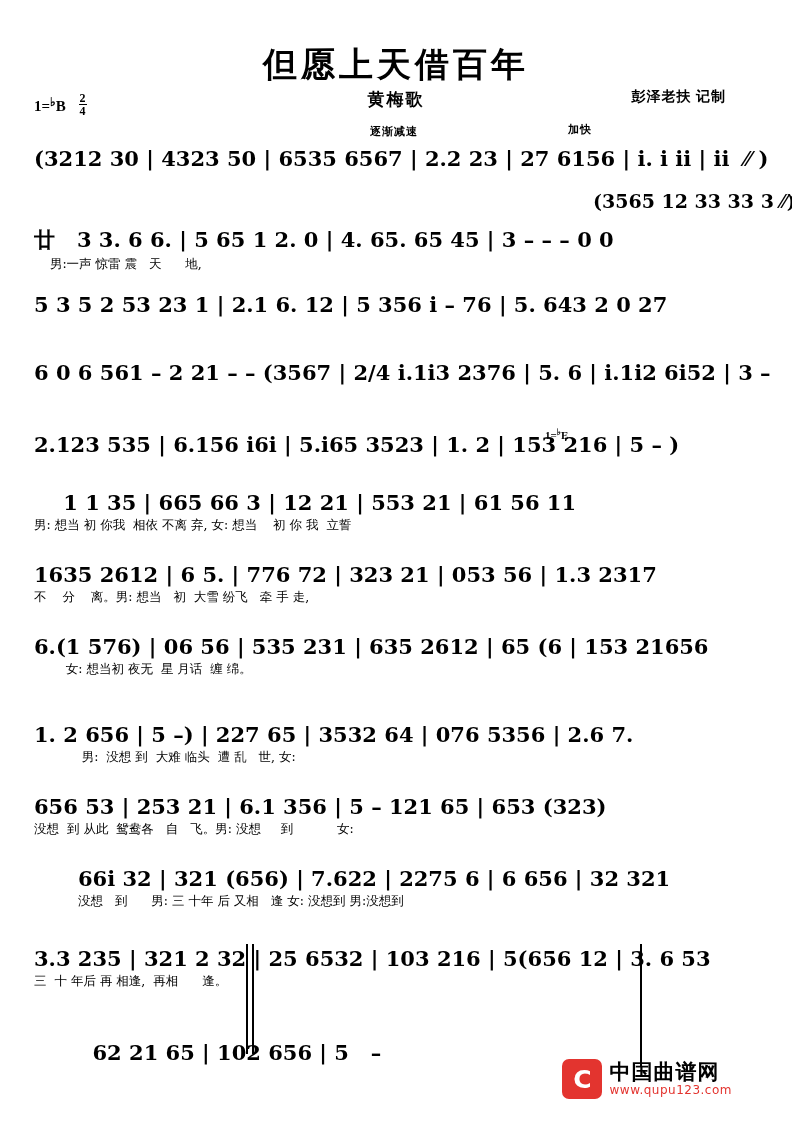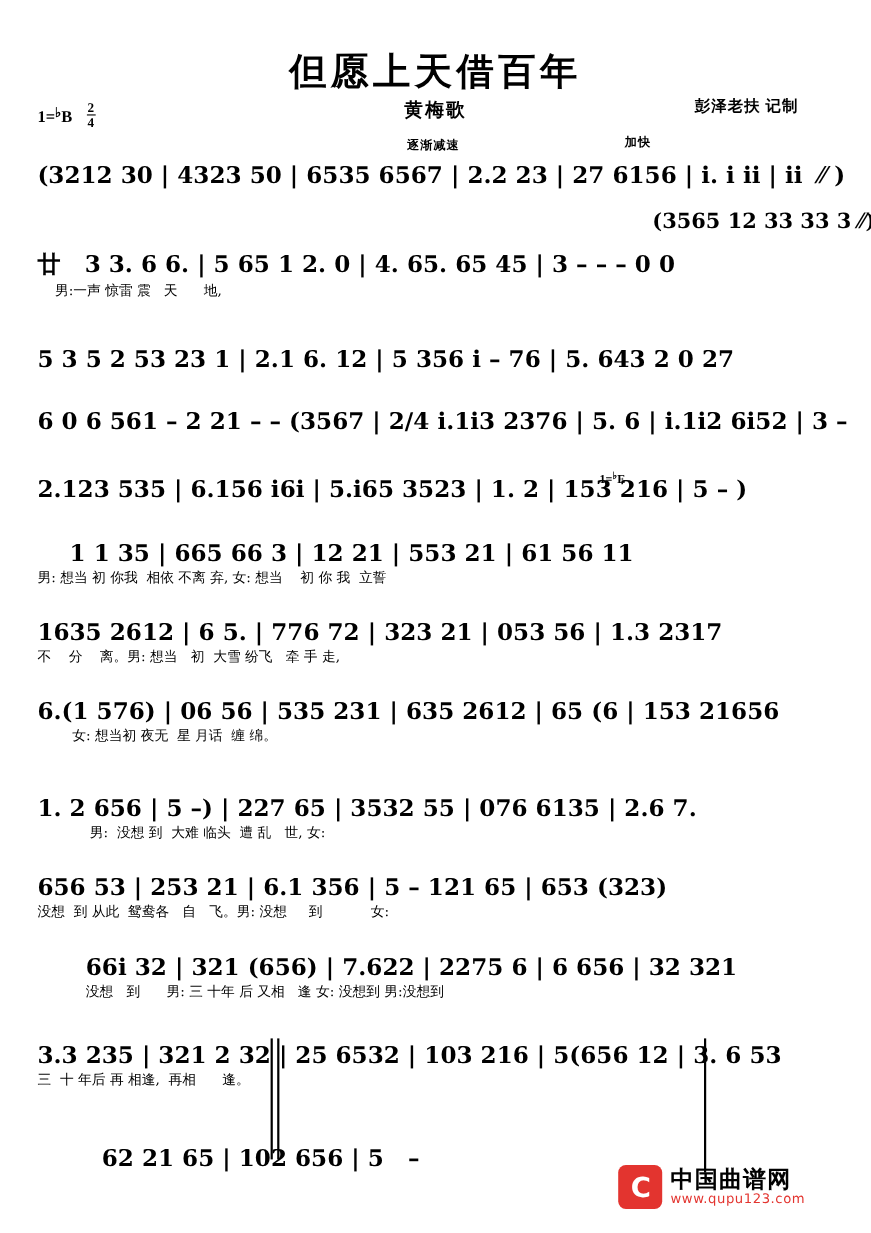--- a/index.html
+++ b/index.html
@@ -118,25 +118,25 @@
 
   <div class="row" style="top:190px;left:580px;width:200px;">
     <div class="notes small">(3565 12 33 33 3 ⁄⁄)</div>
   </div>
 
   <div class="row" style="top:226px;">
     <div class="notes">廿   3 3. 6 6. | 5 65 1 2. 0 | 4. 65. 65 45 | 3 – – – 0 0</div>
     <div class="lyr">    男:一声 惊雷 震   天      地,</div>
   </div>
 
-  <div class="row" style="top:314px;">
+  <div class="row" style="top:292px;">
     <div class="notes">5 3 5 2 53 23 1 | 2.1 6. 12 | 5 356 i – 76 | 5. 643 2 0 27</div>
   </div>
 
-  <div class="row" style="top:370px;">
+  <div class="row" style="top:360px;">
     <div class="notes">6 0 6 561 – 2 21 – – (3567 | 2/4 i.1i3 2376 | 5. 6 | i.1i2 6i52 | 3 –</div>
   </div>
 
   <div class="row" style="top:432px;">
     <div class="notes">2.123 535 | 6.156 i6i | 5.i65 3523 | 1. 2 | 153 216 | 5 – )</div>
   </div>
 
   <div class="row" style="top:490px;">
     <div class="notes">    1 1 35 | 665 66 3 | 12 21 | 553 21 | 61 56 11</div>
     <div class="lyr">男: 想当 初 你我  相依 不离 弃, 女: 想当    初 你 我  立誓</div>
@@ -146,21 +146,21 @@
     <div class="notes">1635 2612 | 6 5. | 776 72 | 323 21 | 053 56 | 1.3 2317</div>
     <div class="lyr">不    分    离。男: 想当   初  大雪 纷飞   牵 手 走,</div>
   </div>
 
   <div class="row" style="top:634px;">
     <div class="notes">6.(1 576) | 06 56 | 535 231 | 635 2612 | 65 (6 | 153 21656</div>
     <div class="lyr">        女: 想当初 夜无  星 月话  缠 绵。</div>
   </div>
 
   <div class="row" style="top:722px;">
-    <div class="notes">1. 2 656 | 5 –) | 227 65 | 3532 55 | 076 6135 | 2.6 7.</div>
+    <div class="notes">1. 2 656 | 5 –) | 227 65 | 3532 64 | 076 5356 | 2.6 7.</div>
     <div class="lyr">            男:  没想 到  大难 临头  遭 乱   世, 女:</div>
   </div>
 
   <div class="row" style="top:794px;">
     <div class="notes">656 53 | 253 21 | 6.1 356 | 5 – 121 65 | 653 (323)</div>
     <div class="lyr">没想  到 从此  鸳鸯各   自   飞。男: 没想     到           女:</div>
   </div>
 
   <div class="row" style="top:866px;margin-left:44px;">
     <div class="notes">66i 32 | 321 (656) | 7.622 | 2275 6 | 6 656 | 32 321</div>

